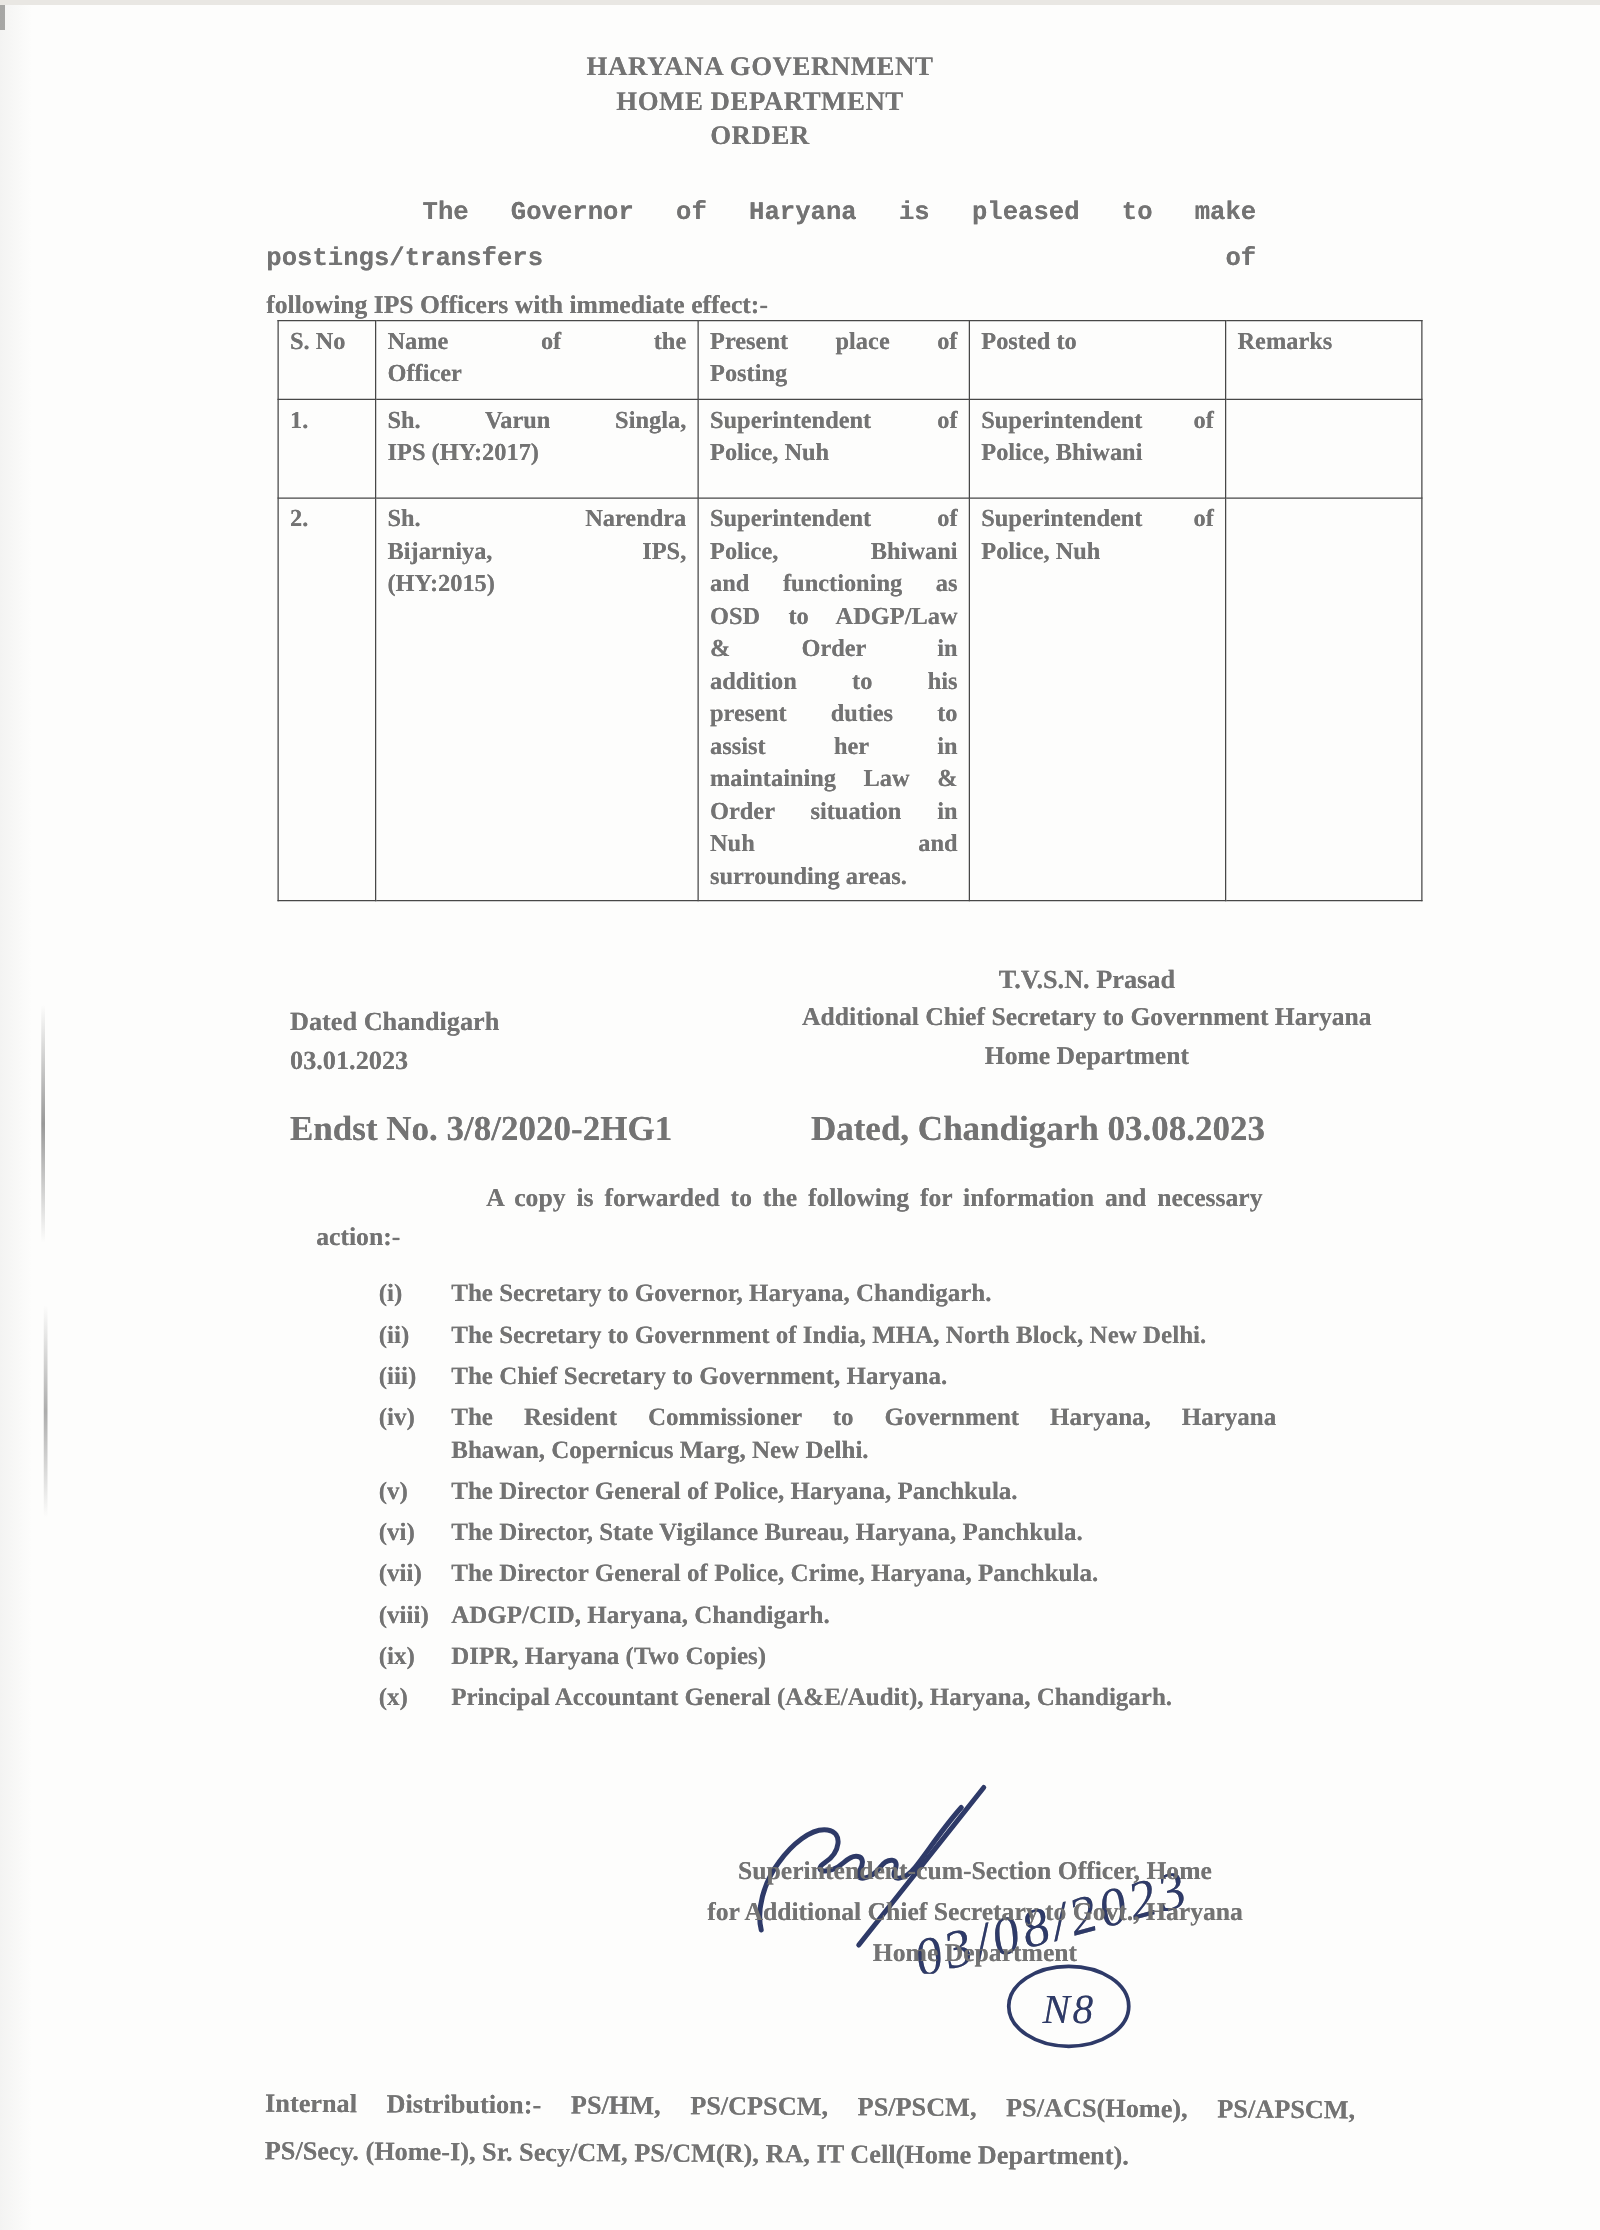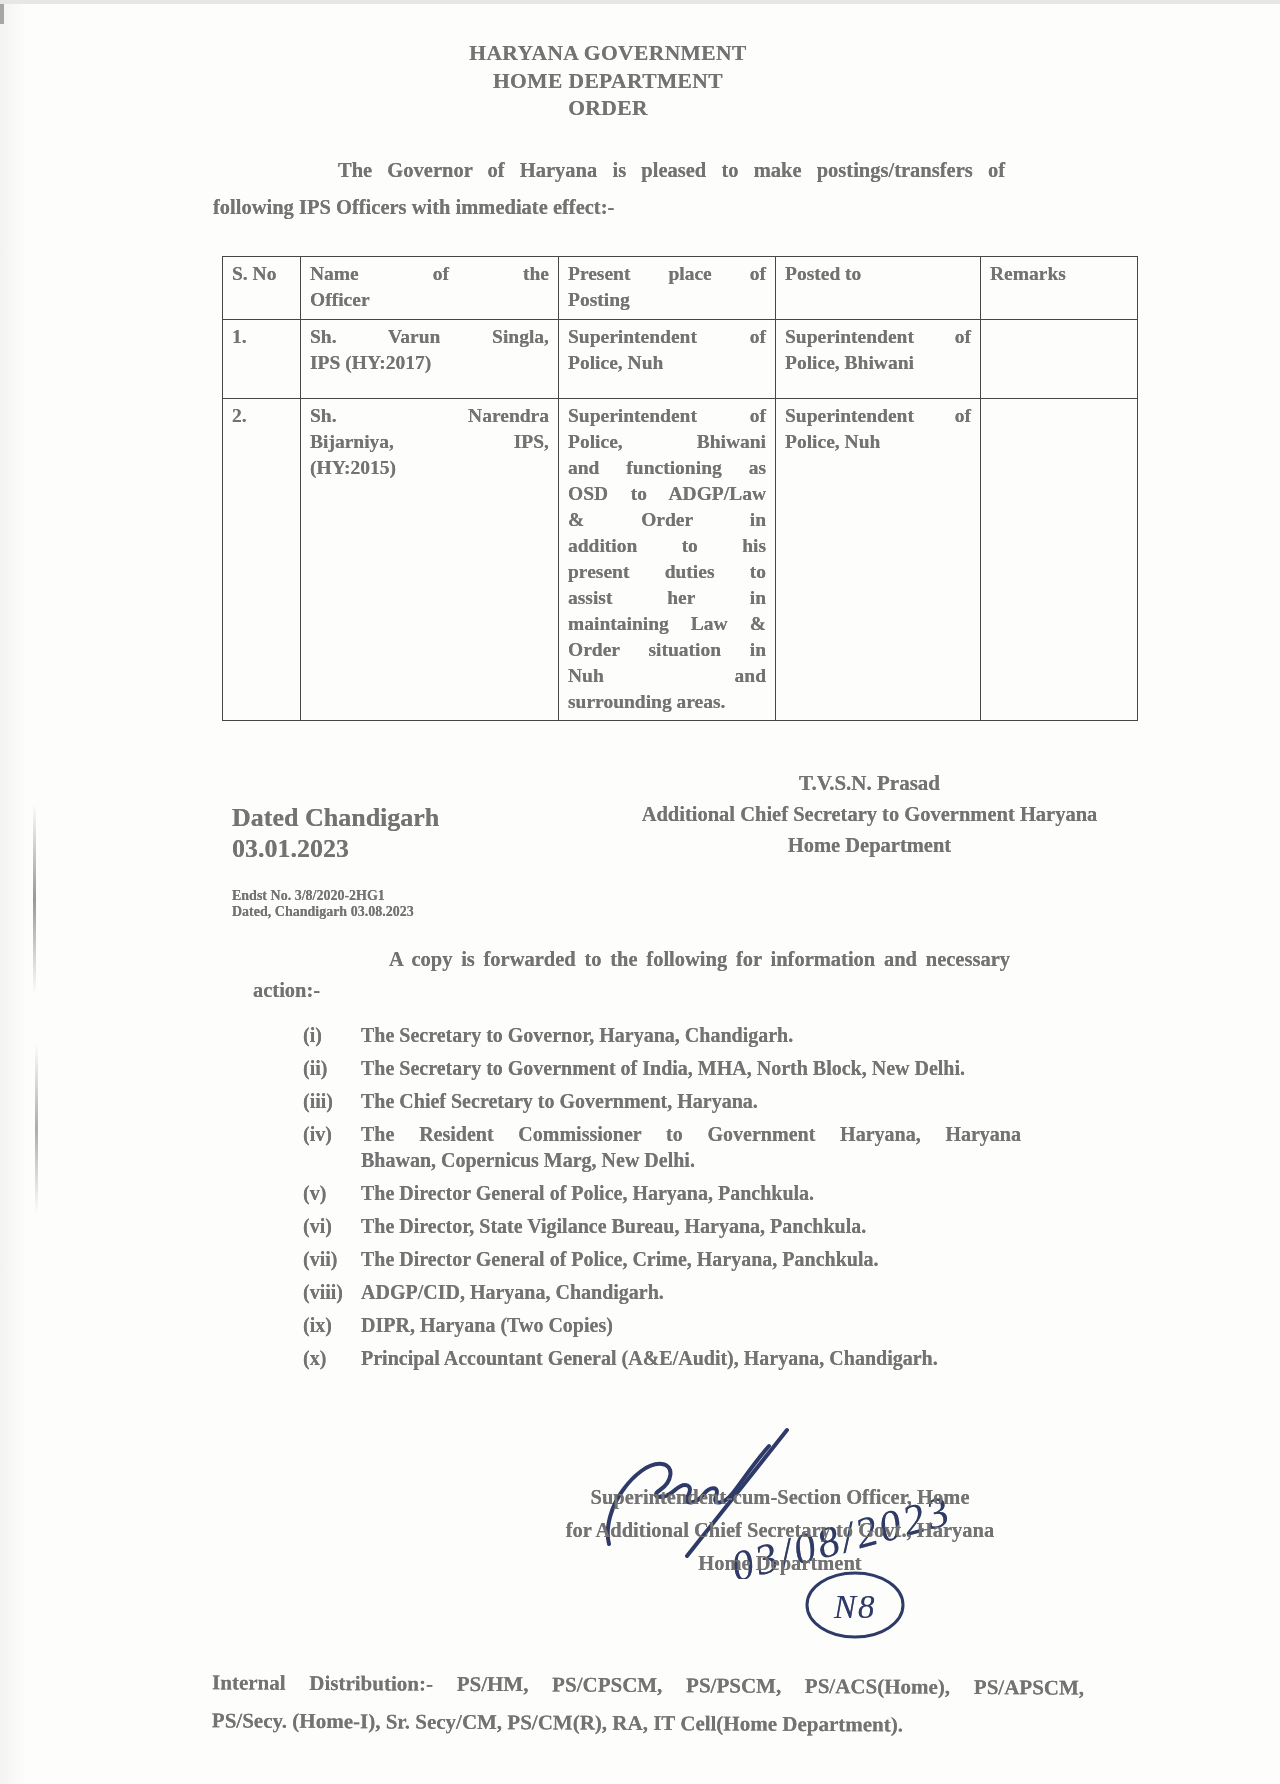--- a/index.html
+++ b/index.html
@@ -20,36 +20,36 @@
   }
   .abs{position:absolute;}
   .b{font-weight:700;}
   
   .jlines div{text-align:justify;text-align-last:justify;}
   .jlines div:last-child{text-align:justify;text-align-last:left;}
 
   .header{left:0;top:36px;width:1216px;text-align:center;
           font-size:21.5px;font-weight:700;line-height:27.5px;letter-spacing:.4px;}
   .intro{left:213px;top:148px;width:792px;font-size:20.5px;font-weight:600;line-height:37px;}
-  .intro div:first-child{text-indent:125px;}
+  .intro div:first-child{text-indent:125px;font-family:Liberation Mono, monospace;}
 
   table.otable{left:222px;top:252px;width:915px;border-collapse:collapse;table-layout:fixed;}
   .otable th,.otable td{border:1.8px solid #474747;vertical-align:top;
       font-size:19.5px;line-height:26px;overflow:hidden;}
   .otable th{font-weight:700;padding:4px 9px 6px;}
   .otable td{font-weight:600;padding:4px 9px 8px;}
   tr.r1 td{padding-bottom:22px;}
   tr.r2 td{padding-bottom:5px;}
 
   .signatory{left:617px;top:764px;width:505px;text-align:center;
              font-size:20.5px;font-weight:600;line-height:31px;}
   .signatory .name{font-size:21px;font-weight:700;}
-  .dateblock{left:232px;top:798px;font-size:26px;font-weight:600;line-height:31px;}
+  .dateblock{left:232px;top:798px;font-size:21px;font-weight:600;line-height:31px;}
   .endst{left:232px;top:884px;width:780px;display:flex;justify-content:space-between;
-         font-size:14px;font-weight:600;flex-direction:column;}
+         font-size:28px;font-weight:600;}
   .forward{left:253px;top:940px;width:757px;font-size:20.5px;font-weight:600;line-height:31px;}
   .forward div:first-child{text-indent:136px;}
 
   .dist{left:303px;top:1018px;width:718px;font-size:20px;font-weight:600;}
   .dist .item{display:flex;margin-bottom:7px;}
   .dist .num{flex:0 0 58px;line-height:26px;}
   .dist .txt{flex:1;line-height:26px;}
 
   .signoff{left:530px;top:1477px;width:500px;text-align:center;
            font-size:20.5px;font-weight:700;line-height:33px;}

